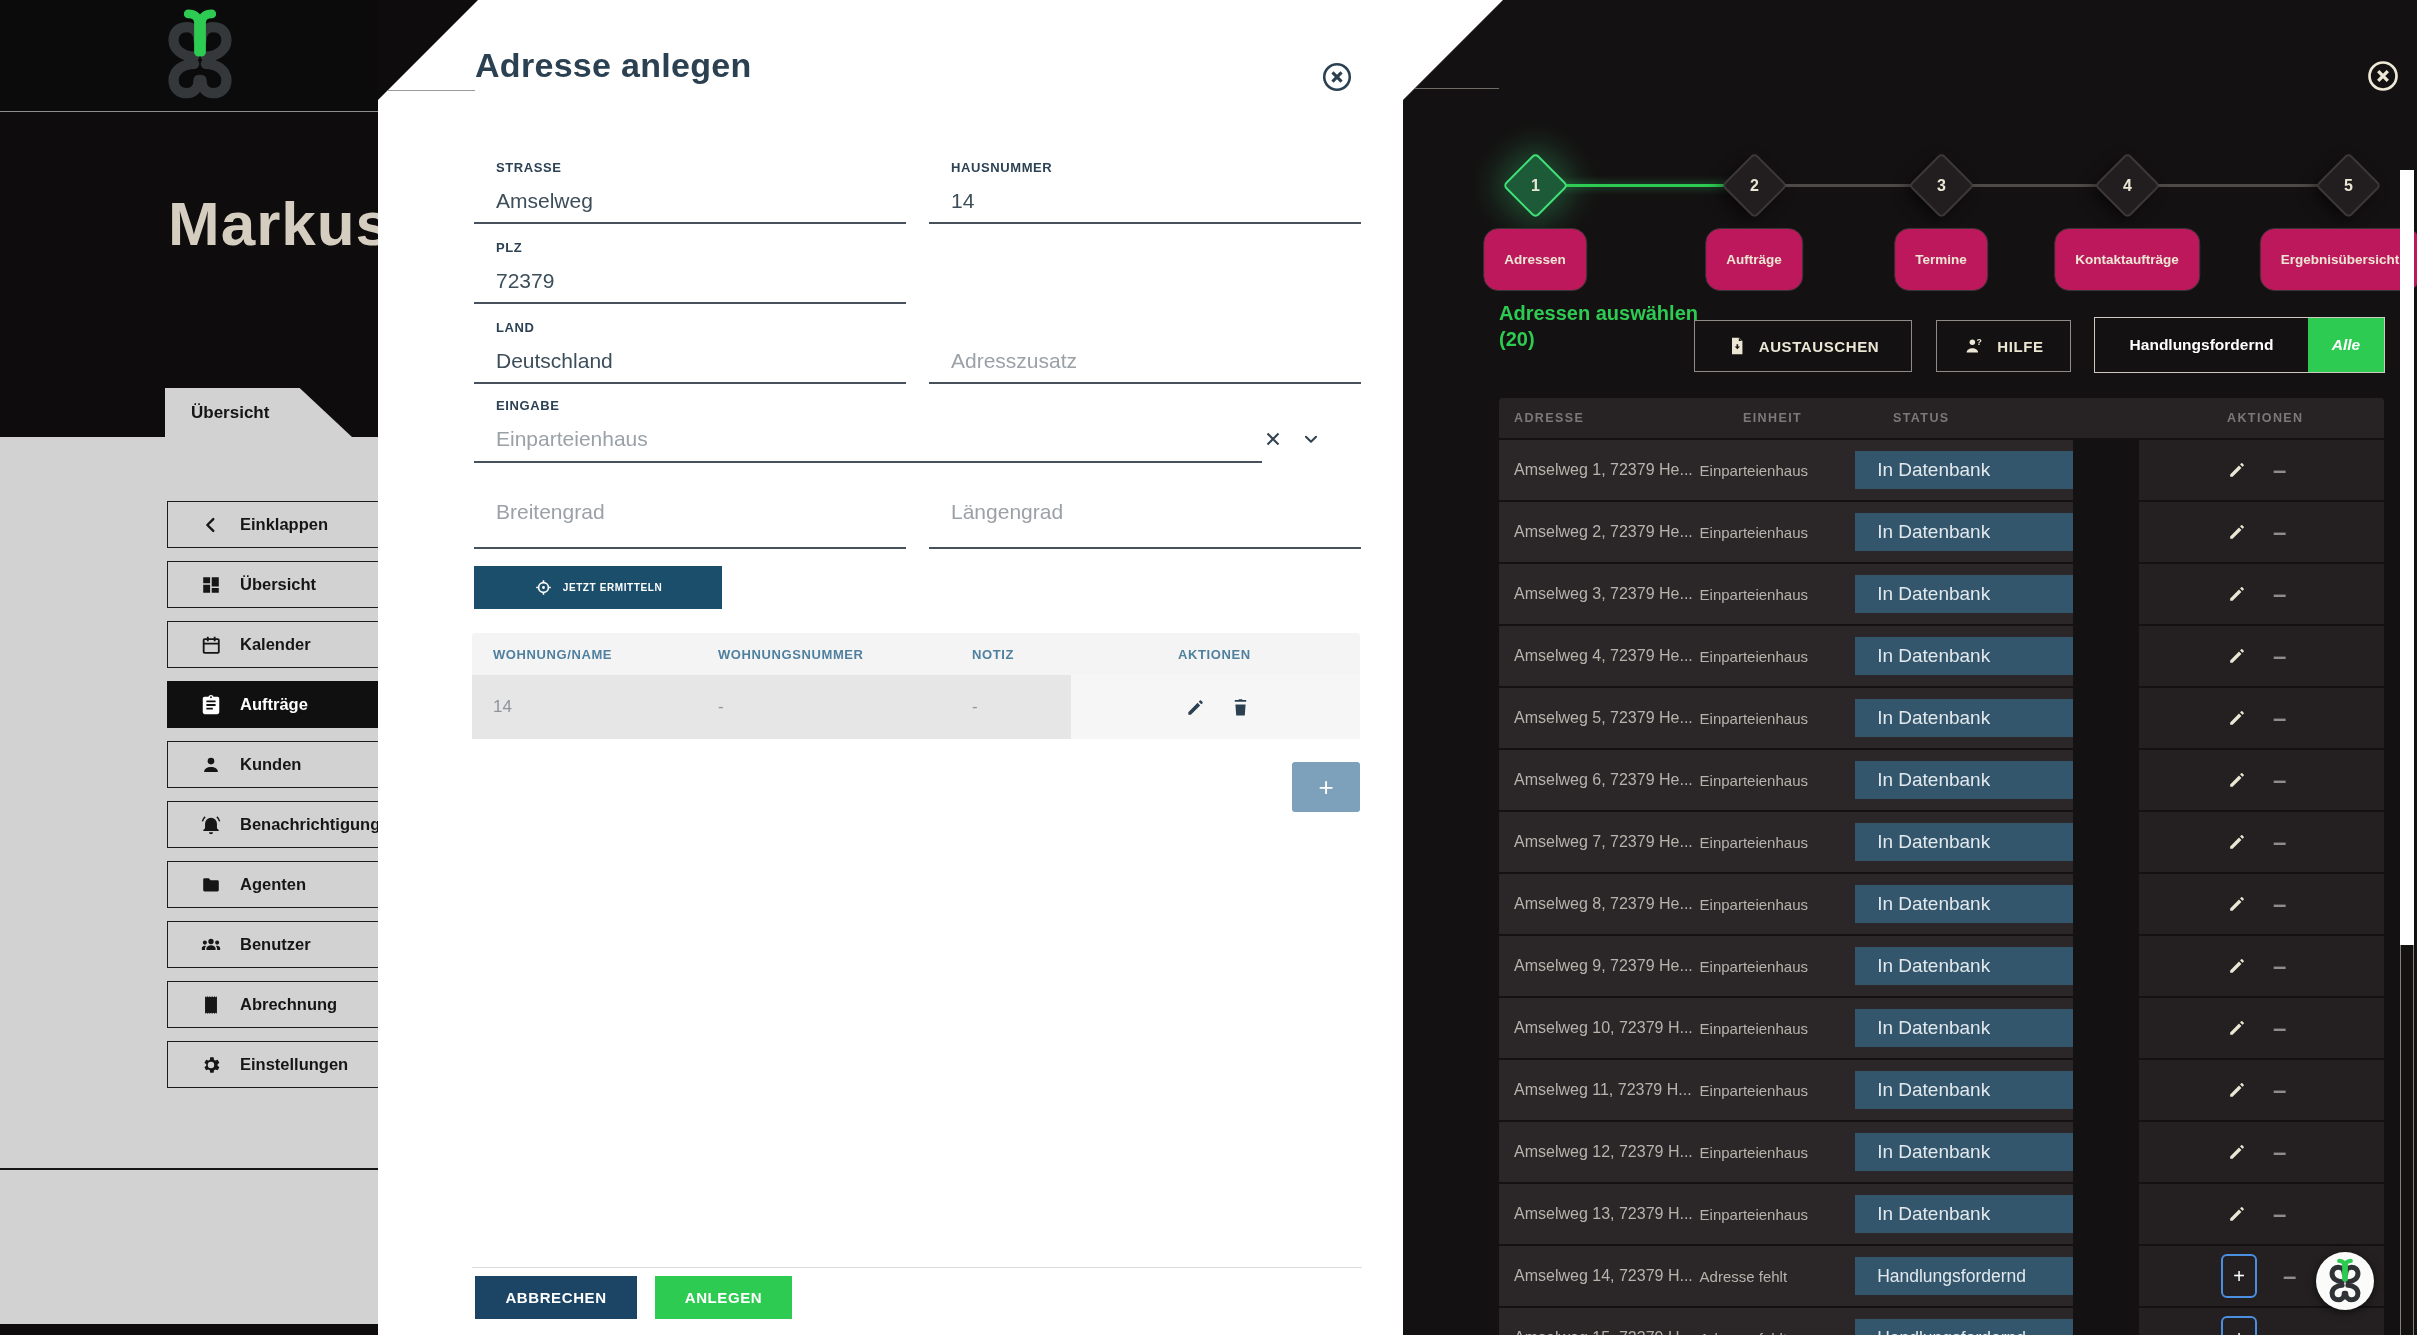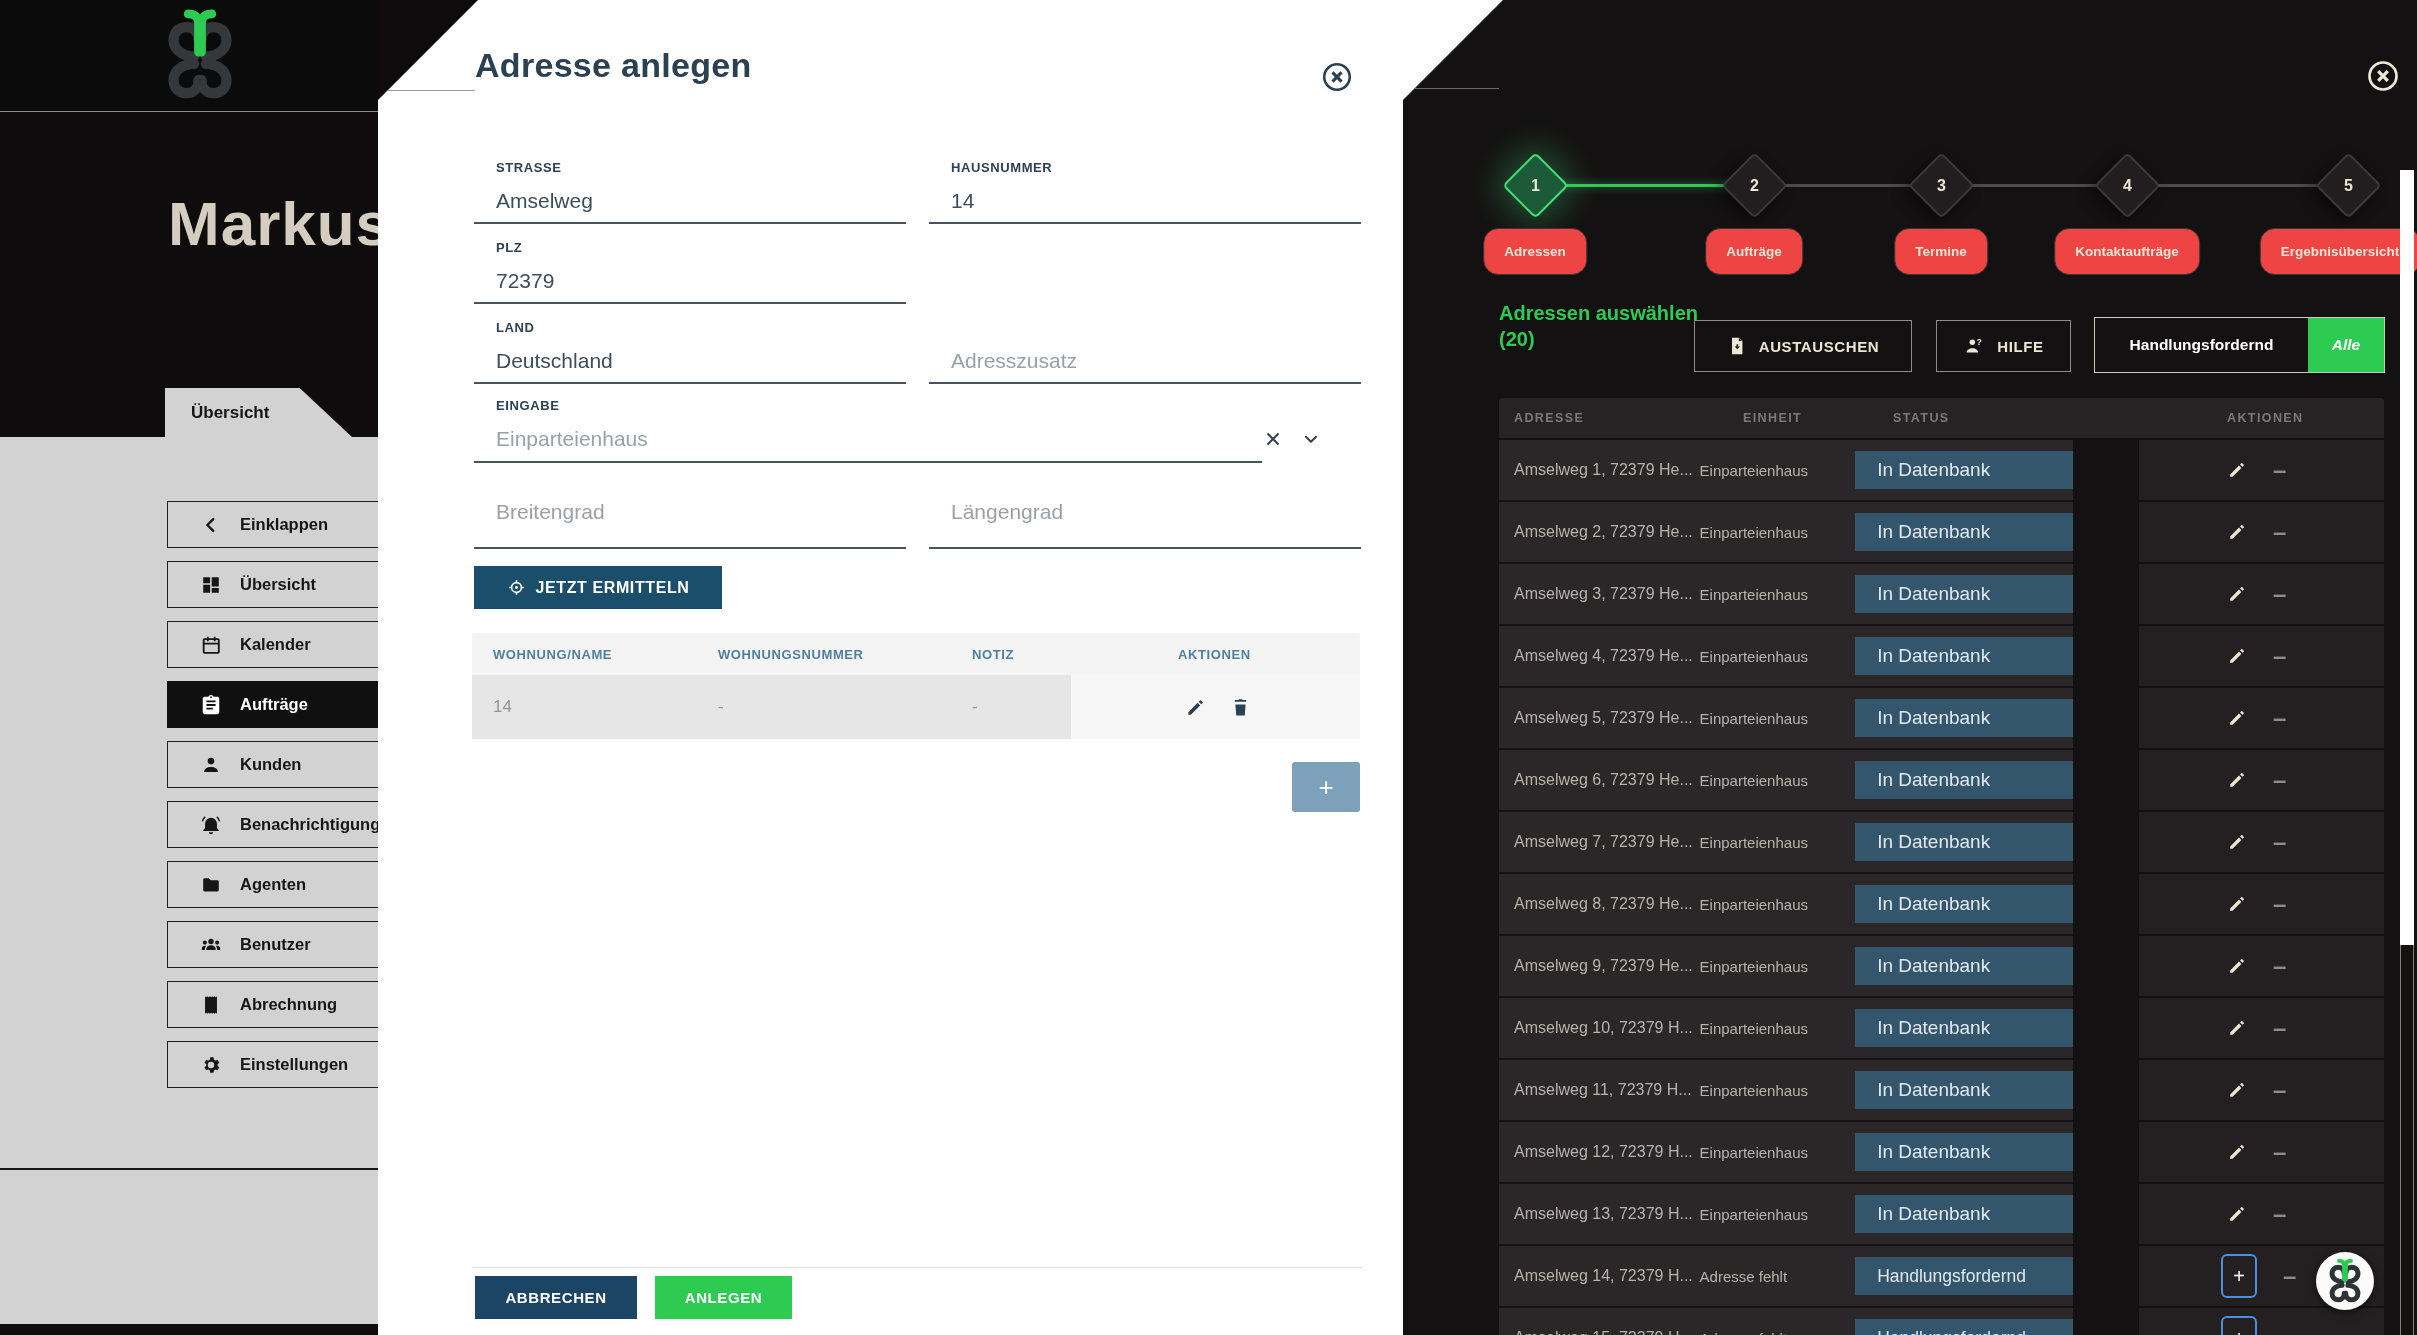--- a/index.html
+++ b/index.html
@@ -33,21 +33,21 @@
   .m-close{left:942px;top:60px;width:34px;height:34px;color:#2b4152;cursor:pointer;background:none;border:none;padding:0;}
   .field{position:absolute;border-bottom:2px solid #47525c;box-sizing:border-box;}
   .field .flabel{display:block;margin-left:22px;font-size:13px;font-weight:bold;color:#2c4254;letter-spacing:.6px;}
   .field .fvalue{display:block;margin-left:22px;margin-top:14px;font-size:21px;color:#3c4e5a;}
   .field .fvalue.ph{color:#9aa1a7;}
   .f-c1{left:96px;width:432px;}
   .f-c2{left:551px;width:432px;}
   .f-full{left:96px;width:788px;}
   .eingabe-icons{left:884px;top:428px;display:flex;gap:16px;color:#31424e;}
   .locate-btn{left:96px;top:566px;width:248px;height:43px;background:#1a4e6b;color:#fff;border:none;
-          font-family:inherit;font-weight:bold;font-size:16px;letter-spacing:.6px;display:flex;align-items:center;
+          font-family:inherit;font-weight:bold;font-size:10px;letter-spacing:.6px;display:flex;align-items:center;
           justify-content:center;gap:10px;cursor:pointer;}
   .m-table{left:94px;top:633px;width:888px;}
   .mt-head{position:relative;height:42px;background:#f4f4f4;border-radius:3px 3px 0 0;}
   .mt-head span{position:absolute;top:14px;font-size:13px;font-weight:bold;color:#50809f;letter-spacing:.6px;}
   .mt-row{position:relative;height:64px;}
   .mt-main{position:absolute;left:0;top:0;width:599px;height:100%;background:#e6e6e6;}
   .mt-act{position:absolute;left:599px;top:0;width:289px;height:100%;background:#f6f6f6;
           display:flex;align-items:center;padding-left:114px;gap:24px;box-sizing:border-box;color:#2b4152;}
   .mt-row span.cell{position:absolute;top:22px;font-size:17px;color:#8f9499;}
   .m-add{left:914px;top:762px;width:68px;height:50px;background:#7da1bb;color:#fff;border:none;
@@ -64,21 +64,21 @@
   .r-corner-diag{left:-1px;top:100px;width:142px;height:1px;background:#6f6c66;transform:rotate(-45deg);transform-origin:left top;}
   .r-title{left:96px;top:44px;font-size:34px;font-weight:bold;color:#eee8d6;letter-spacing:.3px;}
   .r-close{left:962px;top:58px;width:36px;height:36px;color:#eee8d6;background:none;border:none;padding:0;cursor:pointer;}
   .conn{top:184px;height:3px;background:#4d4a48;}
   .conn.green{background:var(--green);box-shadow:0 0 8px rgba(62,224,119,.6);}
   .diamond{width:47px;height:47px;transform:rotate(45deg);border-radius:5px;box-sizing:border-box;cursor:pointer;}
   .diamond .num{position:absolute;inset:0;display:flex;align-items:center;justify-content:center;
           transform:rotate(-45deg);font-size:16px;font-weight:bold;color:#ece6d4;}
   .d-active{background:#1c5a38;border:2px solid #3fe077;box-shadow:0 0 34px 8px rgba(60,220,120,.33);}
   .d-idle{background:#221e1f;border:2px solid #3c3738;box-shadow:0 8px 14px rgba(0,0,0,.5);}
-  .pill{top:228px;height:29px;transform:translateX(-50%);padding:8px 20px;border-radius:15px;background:#ef4444;
+  .pill{top:228px;height:29px;transform:translateX(-50%);padding:16px 20px;border-radius:15px;background:#be185d;
         border:1.5px solid #393435;color:#ece6d4;font-size:13.5px;font-weight:bold;display:flex;align-items:center;white-space:nowrap;}
   .r-section{left:96px;top:300px;width:225px;font-size:20px;font-weight:bold;color:var(--green);line-height:26px;}
   .r-btn{border:1.5px solid #8f8c87;background:transparent;color:#ece6d4;font-family:inherit;font-weight:bold;
         font-size:15px;letter-spacing:.6px;display:flex;align-items:center;justify-content:center;gap:12px;cursor:pointer;box-sizing:border-box;}
   .b-austauschen{left:291px;top:320px;width:218px;height:52px;}
   .b-hilfe{left:533px;top:320px;width:135px;height:52px;}
   .filter-group{left:691px;top:317px;width:291px;height:56px;border:1.5px solid #cfcac0;display:flex;align-items:center;box-sizing:border-box;}
   .filter-label{flex:1;text-align:center;color:#fff;font-weight:bold;font-size:15.5px;}
   .filter-all{width:76px;height:100%;background:var(--green);color:#fff;font-family:inherit;font-weight:bold;font-size:15.5px;
         border:none;cursor:pointer;font-style:italic;}

